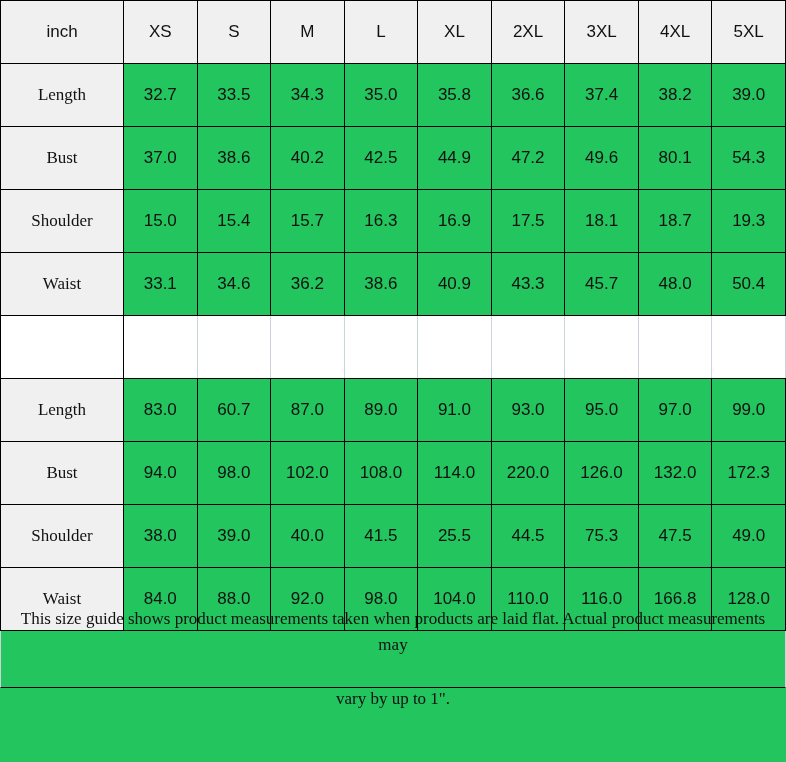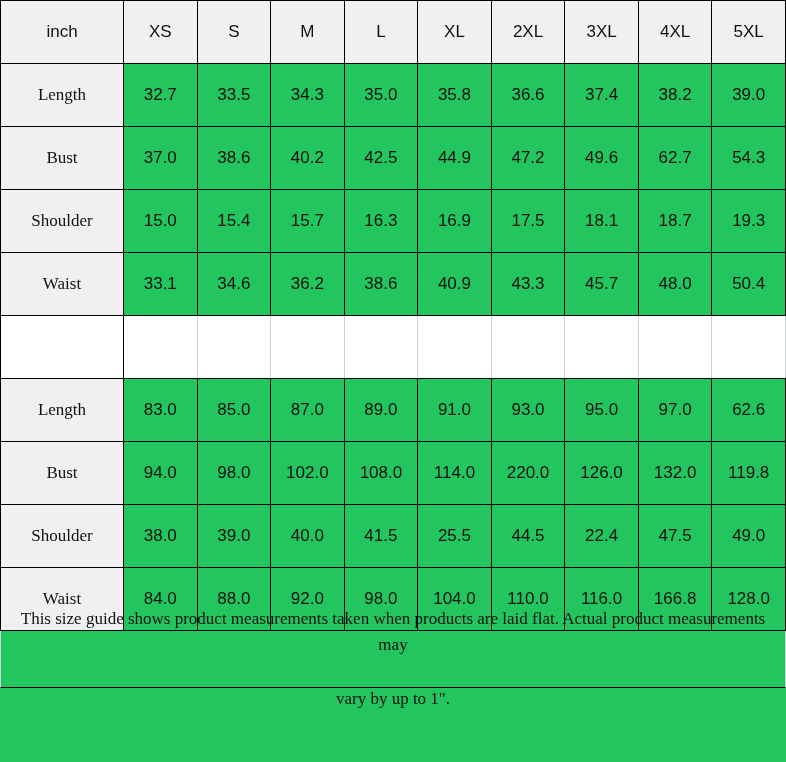--- a/index.html
+++ b/index.html
@@ -107,21 +107,21 @@
         </tr>
         <tr>
           <td class="rowlabel">Bust</td>
           <td>37.0</td>
           <td>38.6</td>
           <td>40.2</td>
           <td>42.5</td>
           <td>44.9</td>
           <td>47.2</td>
           <td>49.6</td>
-          <td>62.7</td>
+          <td>80.1</td>
           <td>54.3</td>
         </tr>
         <tr>
           <td class="rowlabel">Shoulder</td>
           <td>15.0</td>
           <td>15.4</td>
           <td>15.7</td>
           <td>16.3</td>
           <td>16.9</td>
           <td>17.5</td>
@@ -149,50 +149,50 @@
           <td></td>
           <td></td>
           <td></td>
           <td></td>
           <td></td>
           <td></td>
         </tr>
         <tr>
           <td class="rowlabel">Length</td>
           <td>83.0</td>
-          <td>85.0</td>
+          <td>60.7</td>
           <td>87.0</td>
           <td>89.0</td>
           <td>91.0</td>
           <td>93.0</td>
           <td>95.0</td>
           <td>97.0</td>
-          <td>62.6</td>
+          <td>99.0</td>
         </tr>
         <tr>
           <td class="rowlabel">Bust</td>
           <td>94.0</td>
           <td>98.0</td>
           <td>102.0</td>
           <td>108.0</td>
           <td>114.0</td>
           <td>220.0</td>
           <td>126.0</td>
           <td>132.0</td>
-          <td>119.8</td>
+          <td>172.3</td>
         </tr>
         <tr>
           <td class="rowlabel">Shoulder</td>
           <td>38.0</td>
           <td>39.0</td>
           <td>40.0</td>
           <td>41.5</td>
           <td>25.5</td>
           <td>44.5</td>
-          <td>22.4</td>
+          <td>75.3</td>
           <td>47.5</td>
           <td>49.0</td>
         </tr>
         <tr>
           <td class="rowlabel">Waist</td>
           <td>84.0</td>
           <td>88.0</td>
           <td>92.0</td>
           <td>98.0</td>
           <td>104.0</td>

